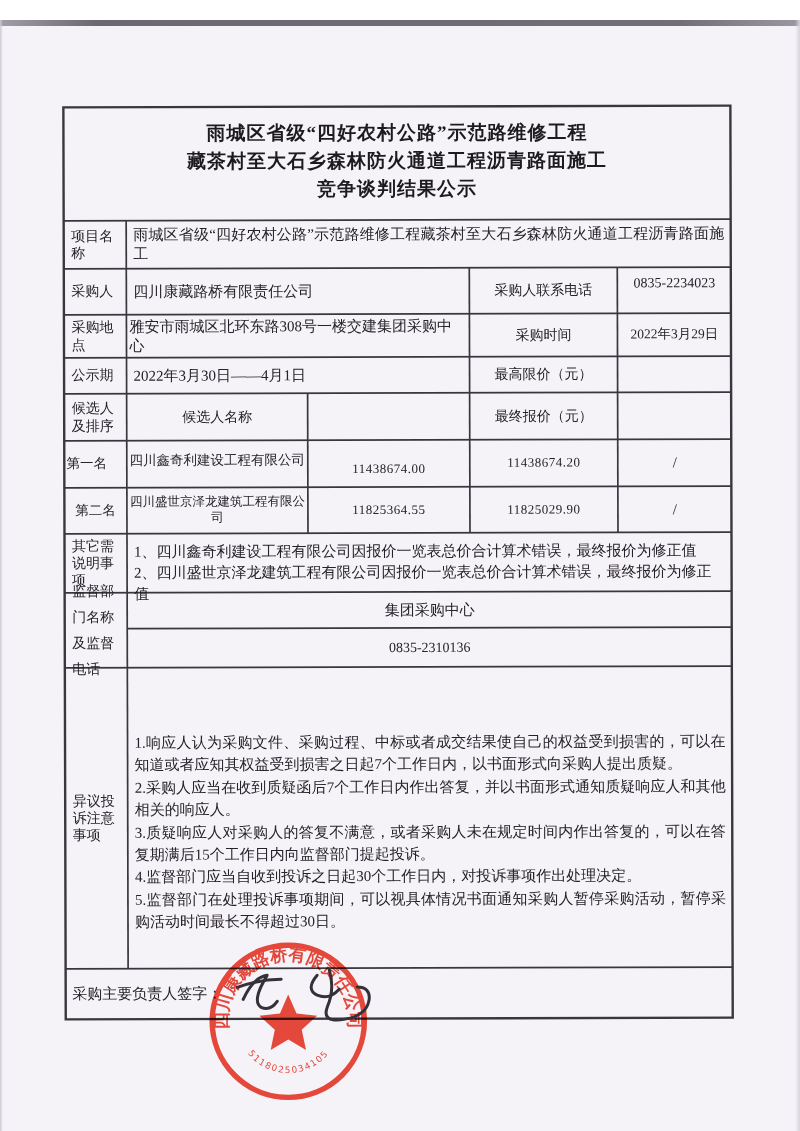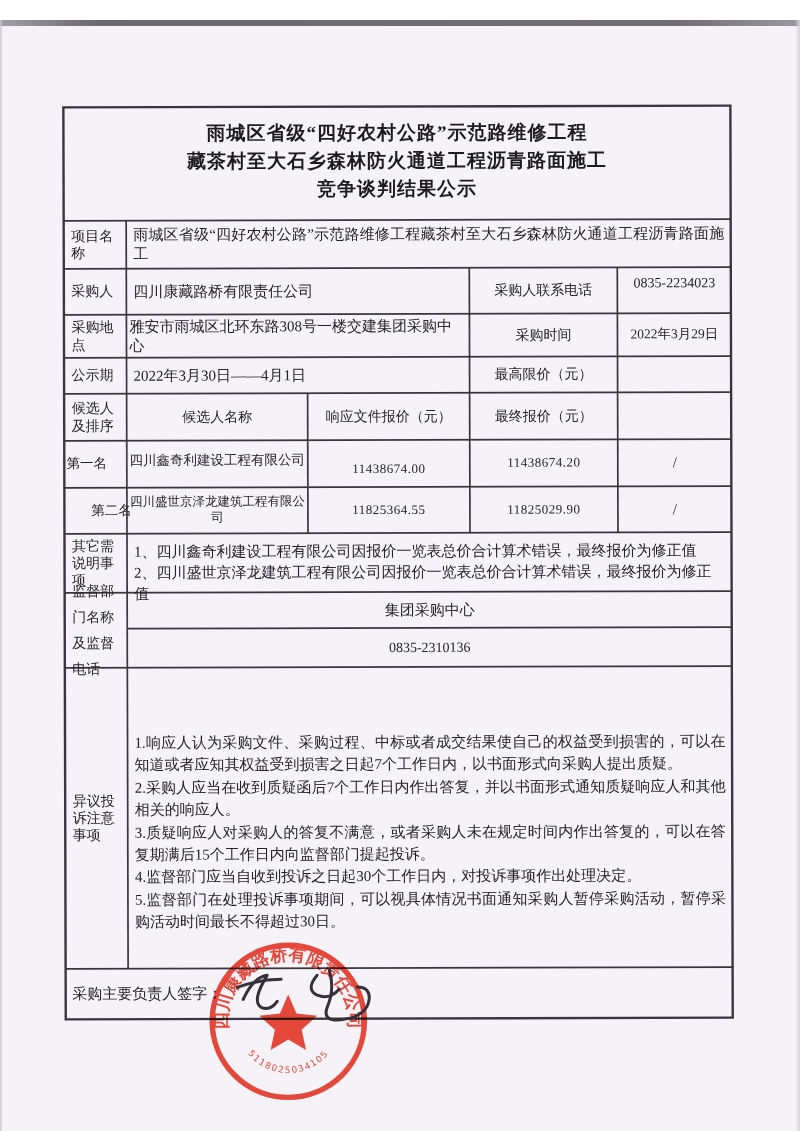--- a/index.html
+++ b/index.html
@@ -89,30 +89,29 @@
     <div class="cell v15" style="left:127px;top:294px;width:343px;height:43px;padding:0 3px;">雅安市雨城区北环东路308号一楼交建集团采购中心</div>
     <div class="cell ctr" style="left:470px;top:294px;width:148px;height:43px;">采购时间</div>
     <div class="cell ctr v13" style="left:618px;top:294px;width:114px;height:43px;">2022年3月29日</div>
 
     <div class="cell lab" style="left:64px;top:337px;width:63px;height:36px;">公示期</div>
     <div class="cell lv v15" style="left:127px;top:337px;width:343px;height:36px;">2022年3月30日——4月1日</div>
     <div class="cell ctr" style="left:470px;top:337px;width:148px;height:36px;">最高限价（元）</div>
 
     <div class="cell lab" style="left:64px;top:373px;width:63px;height:47px;">候选人及排序</div>
     <div class="cell ctr" style="left:127px;top:373px;width:181px;height:47px;">候选人名称</div>
-    <div class="cell ctr" style="left:308px;top:373px;width:162px;height:47px;">响应文件报价（元）</div>
     <div class="cell ctr" style="left:470px;top:373px;width:148px;height:47px;">最终报价（元）</div>
 
     <div class="cell ctr v13" style="left:64px;top:420px;width:46px;height:47px;">第一名</div>
     <div class="cell ctr v13" style="left:127px;top:420px;width:181px;height:40px;">四川鑫奇利建设工程有限公司</div>
     <div class="cell ctr num" style="left:308px;top:420px;width:162px;height:59px;">11438674.00</div>
     <div class="cell ctr num" style="left:470px;top:420px;width:148px;height:47px;">11438674.20</div>
     <div class="cell ctr v15" style="left:618px;top:420px;width:114px;height:47px;">/</div>
 
-    <div class="cell ctr v13" style="left:80px;top:467px;width:63px;height:46px;">第二名</div>
+    <div class="cell ctr v13" style="left:64px;top:467px;width:63px;height:46px;">第二名</div>
     <div class="cell ctr" style="left:127px;top:467px;width:181px;height:46px;font-size:12.5px;word-break:break-all;">四川盛世京泽龙建筑工程有限公司</div>
     <div class="cell ctr num" style="left:308px;top:467px;width:162px;height:46px;">11825364.55</div>
     <div class="cell ctr num" style="left:470px;top:467px;width:148px;height:46px;">11825029.90</div>
     <div class="cell ctr v15" style="left:618px;top:467px;width:114px;height:46px;">/</div>
 
     <div class="cell lab" style="left:64px;top:513px;width:63px;height:59px;">其它需说明事项</div>
     <div class="cell lv v15 two-lines" style="left:127px;top:513px;width:605px;height:59px;display:block;padding-top:8px;">
       <p>1、四川鑫奇利建设工程有限公司因报价一览表总价合计算术错误，最终报价为修正值</p>
       <p>2、四川盛世京泽龙建筑工程有限公司因报价一览表总价合计算术错误，最终报价为修正值</p>
     </div>

